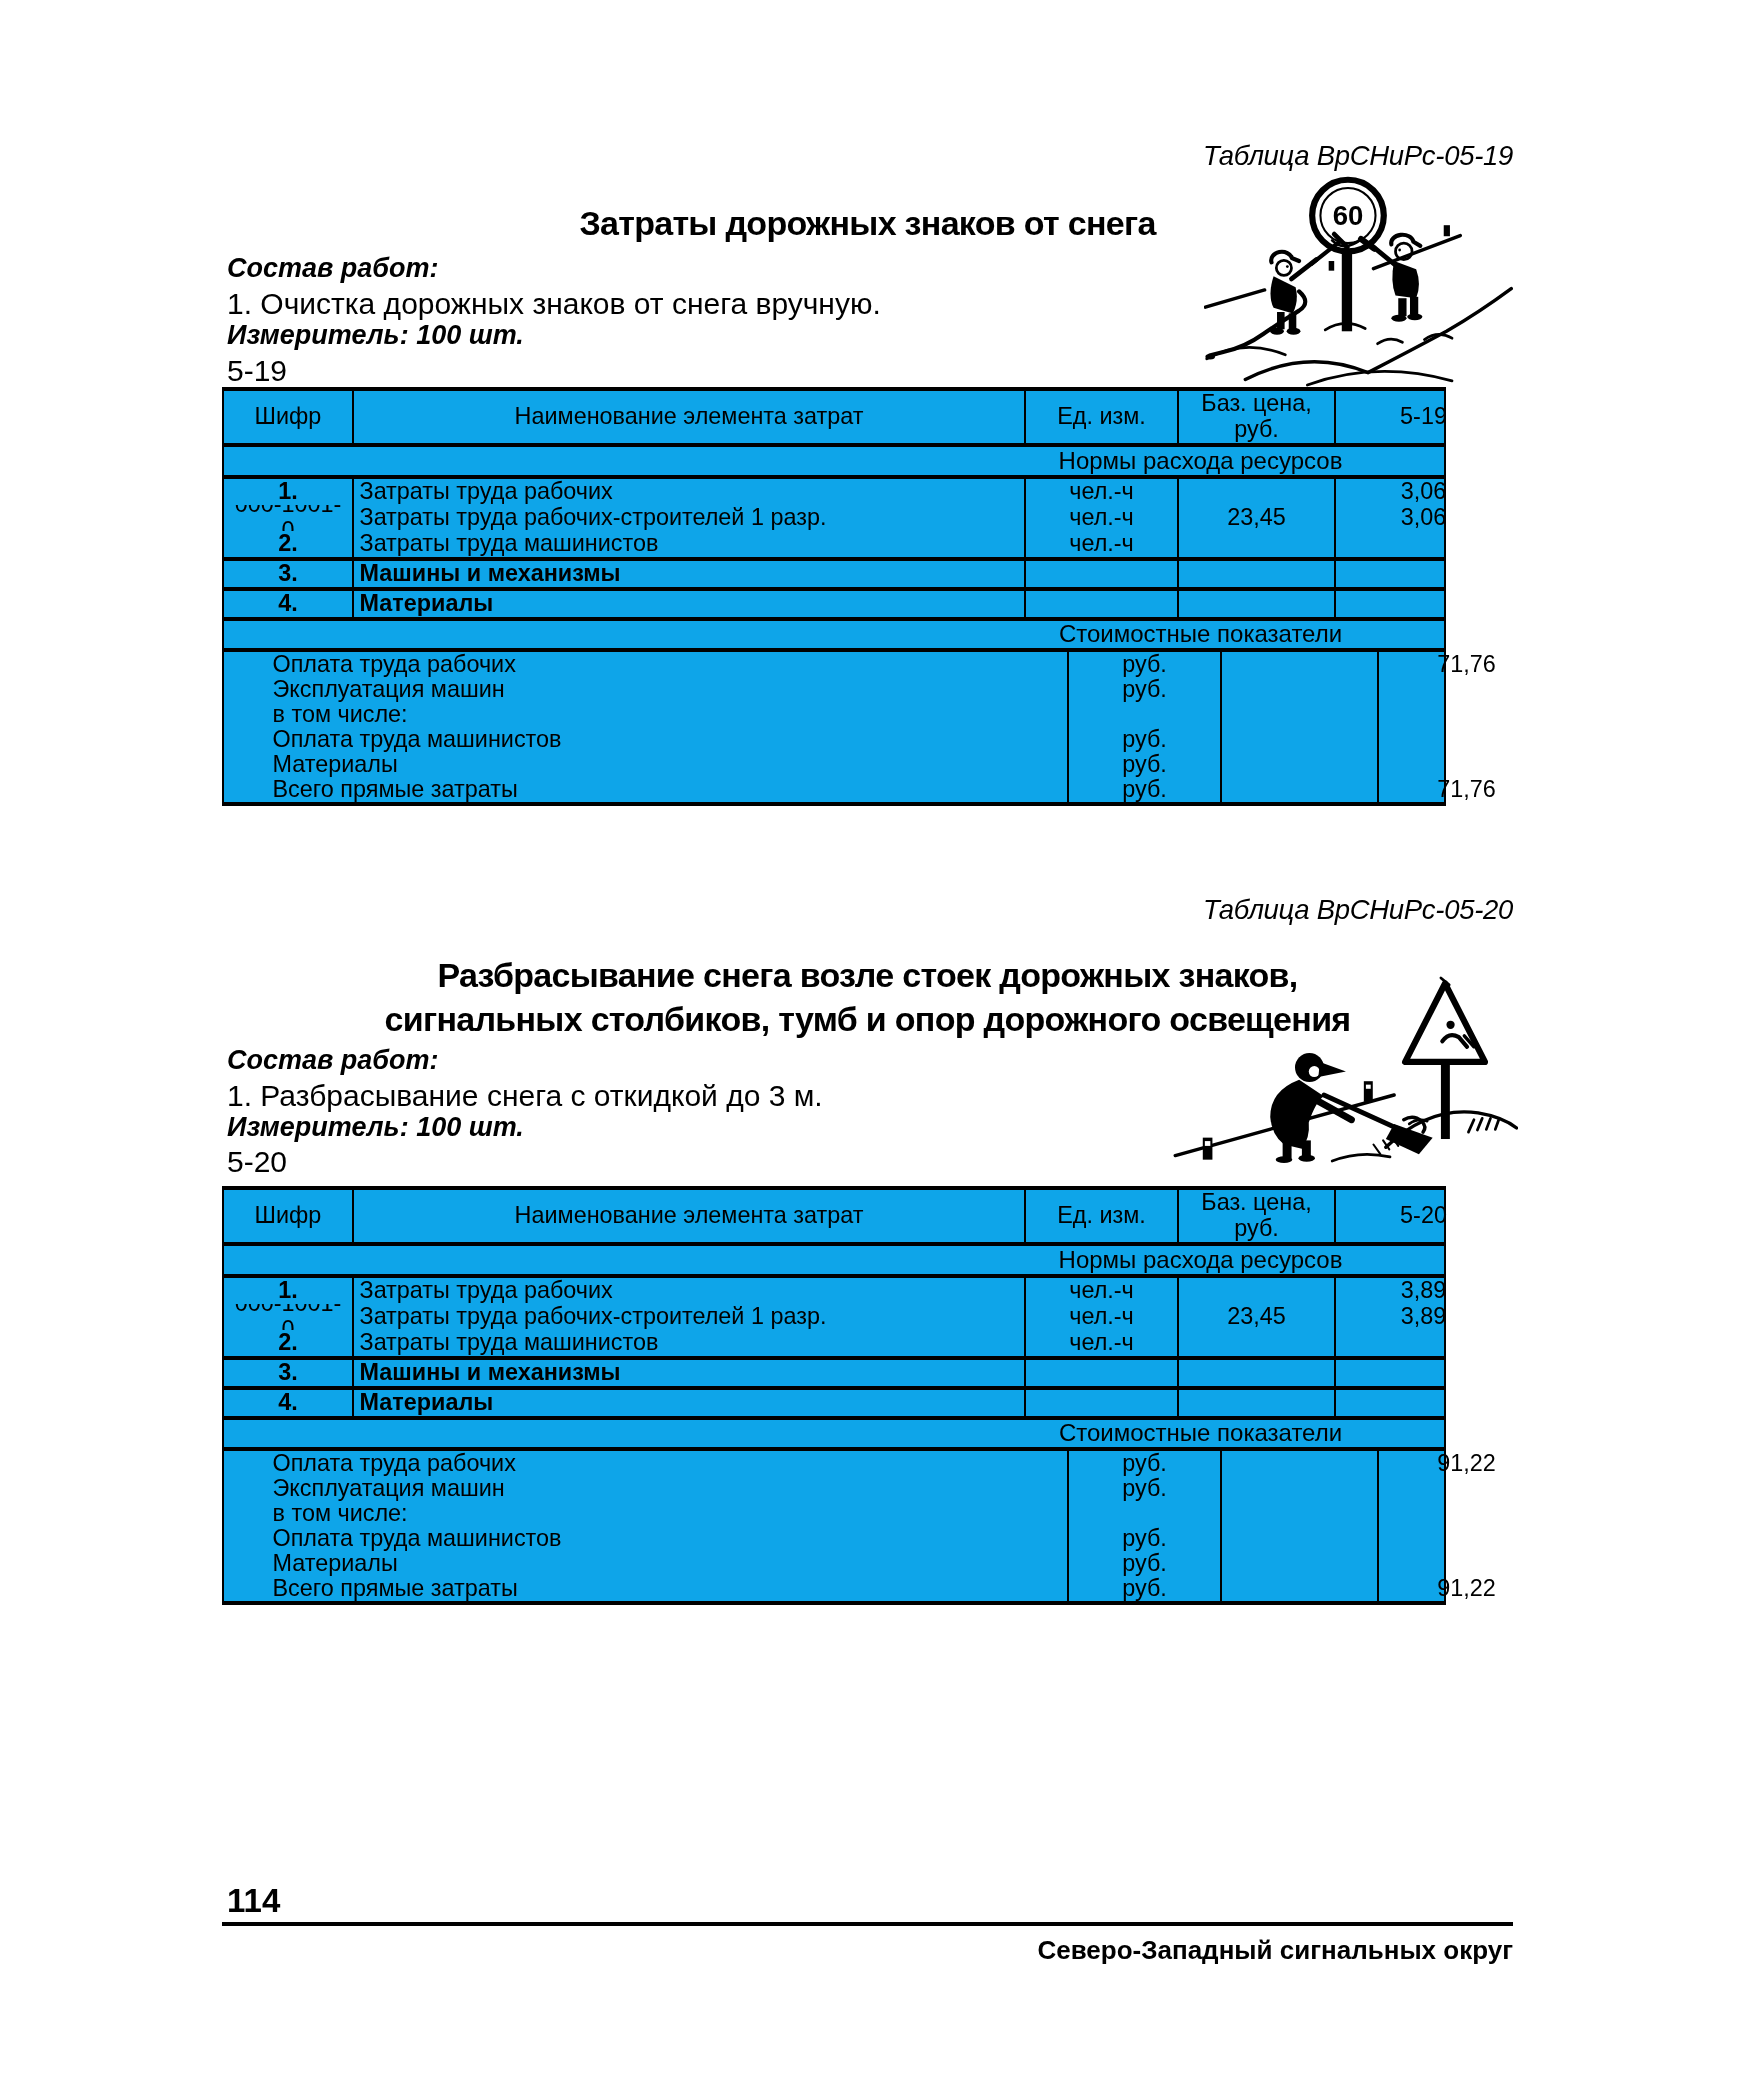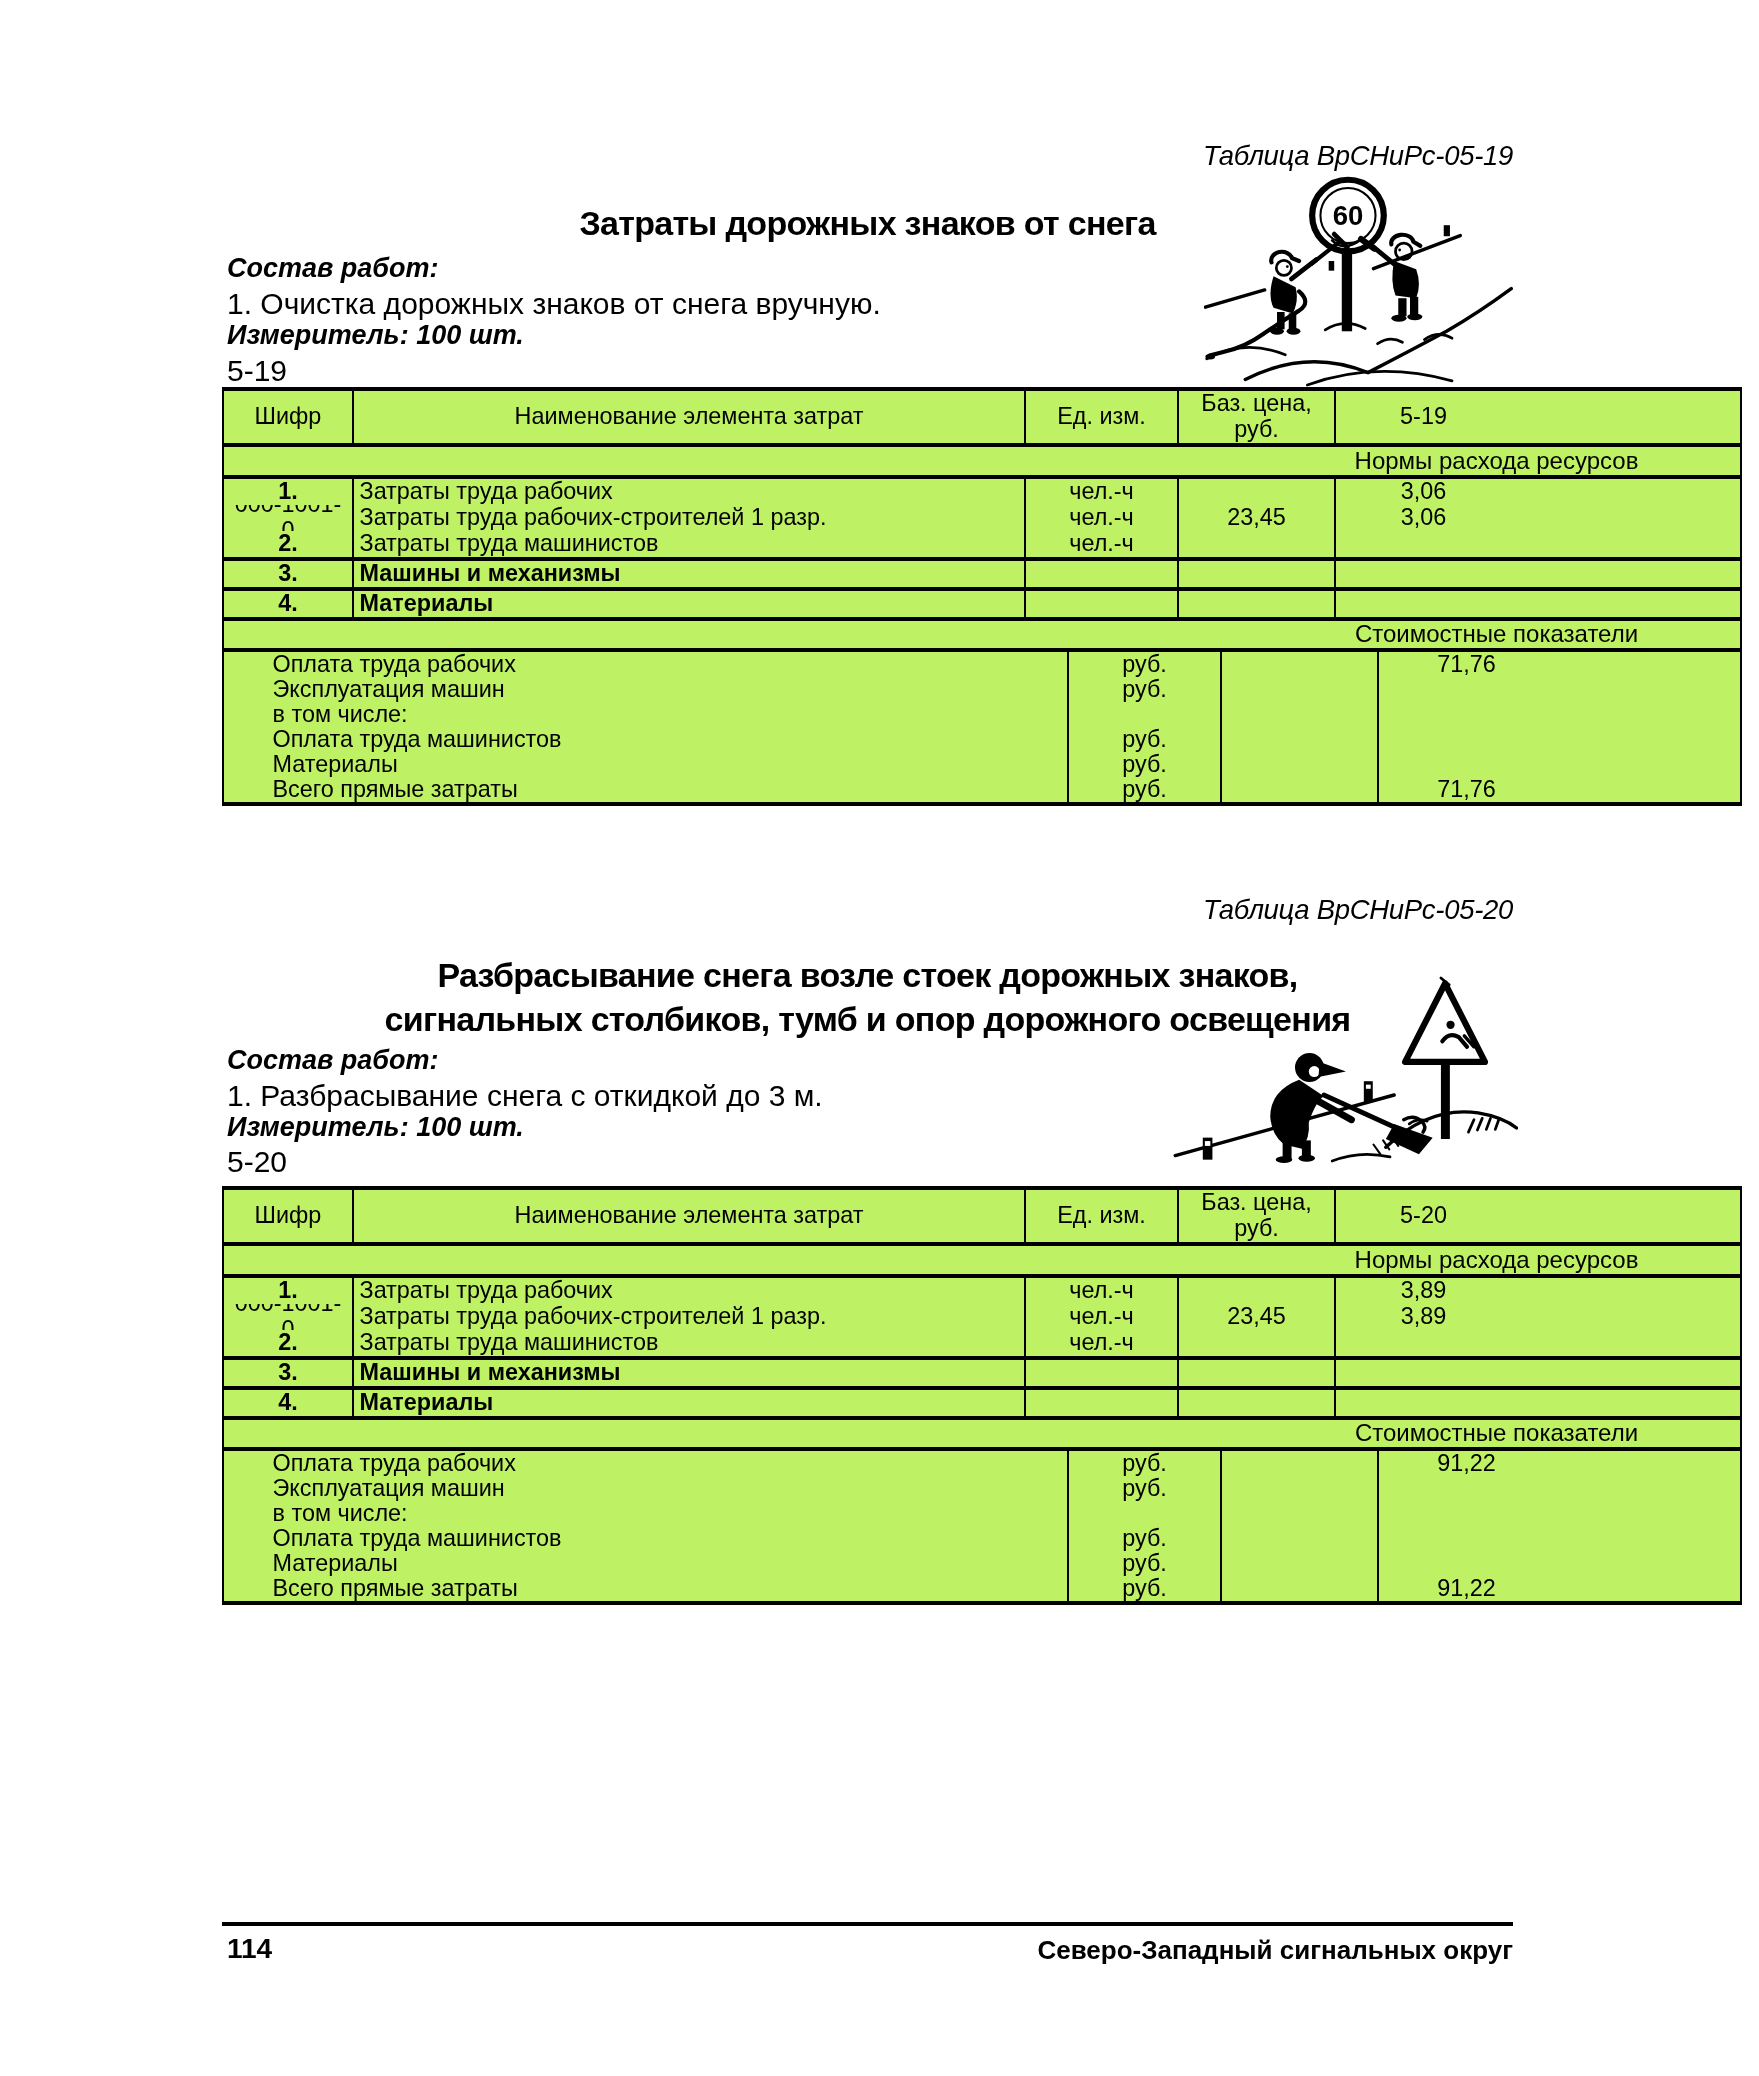--- a/index.html
+++ b/index.html
@@ -11,43 +11,43 @@
   .b{font-weight:bold;}
   .bi{font-weight:bold;font-style:italic;}
 
   .table-ref{right:246px;text-align:right;font-style:italic;font-size:27.5px;letter-spacing:-0.3px;}
   .sec-title{left:222px;width:1291px;text-align:center;font-weight:bold;font-size:34px;letter-spacing:-0.7px;line-height:44px;}
   .txt-line{left:227px;font-size:30px;}
   .txt-line.bi{font-size:27px;}
 
   
   .tbl{
-    position:absolute;left:222px;width:1520px;box-sizing:border-box;
+    position:absolute;left:222px;width:1224px;box-sizing:border-box;
     border:2.1px solid #000;border-top-width:4.1px;border-bottom-width:4.1px;
-    background:#bef264;font-size:23.4px;line-height:1.08;
+    background:#0ea5e9;font-size:23.4px;line-height:1.08;
   }
   .tr{display:grid;grid-template-columns:128px 672px 153px 157px 177px;}
   .tr.costr{grid-template-columns:800px 153px 157px 177px;}
   .td{box-sizing:border-box;display:flex;align-items:center;padding:0 5.5px;overflow:hidden;}
   .tr .td + .td{border-left:2.1px solid #000;}
   .ctr{justify-content:center;text-align:center;}
   .head{height:52px;border-bottom:4.1px solid #000;}
   .head .td{line-height:1.1;}
   .band{position:relative;height:27.5px;border-bottom:4.1px solid #000;}
   .band .band-inner{position:absolute;right:0;top:0;width:487px;height:100%;
     display:flex;align-items:center;justify-content:center;font-size:24px;}
   .blk{border-bottom:4.1px solid #000;}
   .blk.last{border-bottom:none;}
   .tr.datar{height:26px;}
   .tr.groupr{height:26px;border-bottom:4.1px solid #000;}
   .tr.costr{height:25px;padding-left:43px;}
 
   
   .foot-rule{left:222px;top:1922px;width:1291px;height:4.1px;background:#000;}
-  .page-num{left:227px;top:1933px;font-size:28px;font-weight:bold;}
+  .page-num{left:227px;top:1882px;font-size:33px;font-weight:bold;}
   .foot-right{right:246px;top:1935px;font-size:26px;font-weight:bold;}
 
   svg{display:block;}
 </style>
 </head>
 <body>
 
 <div class="page">
 
   <section>

